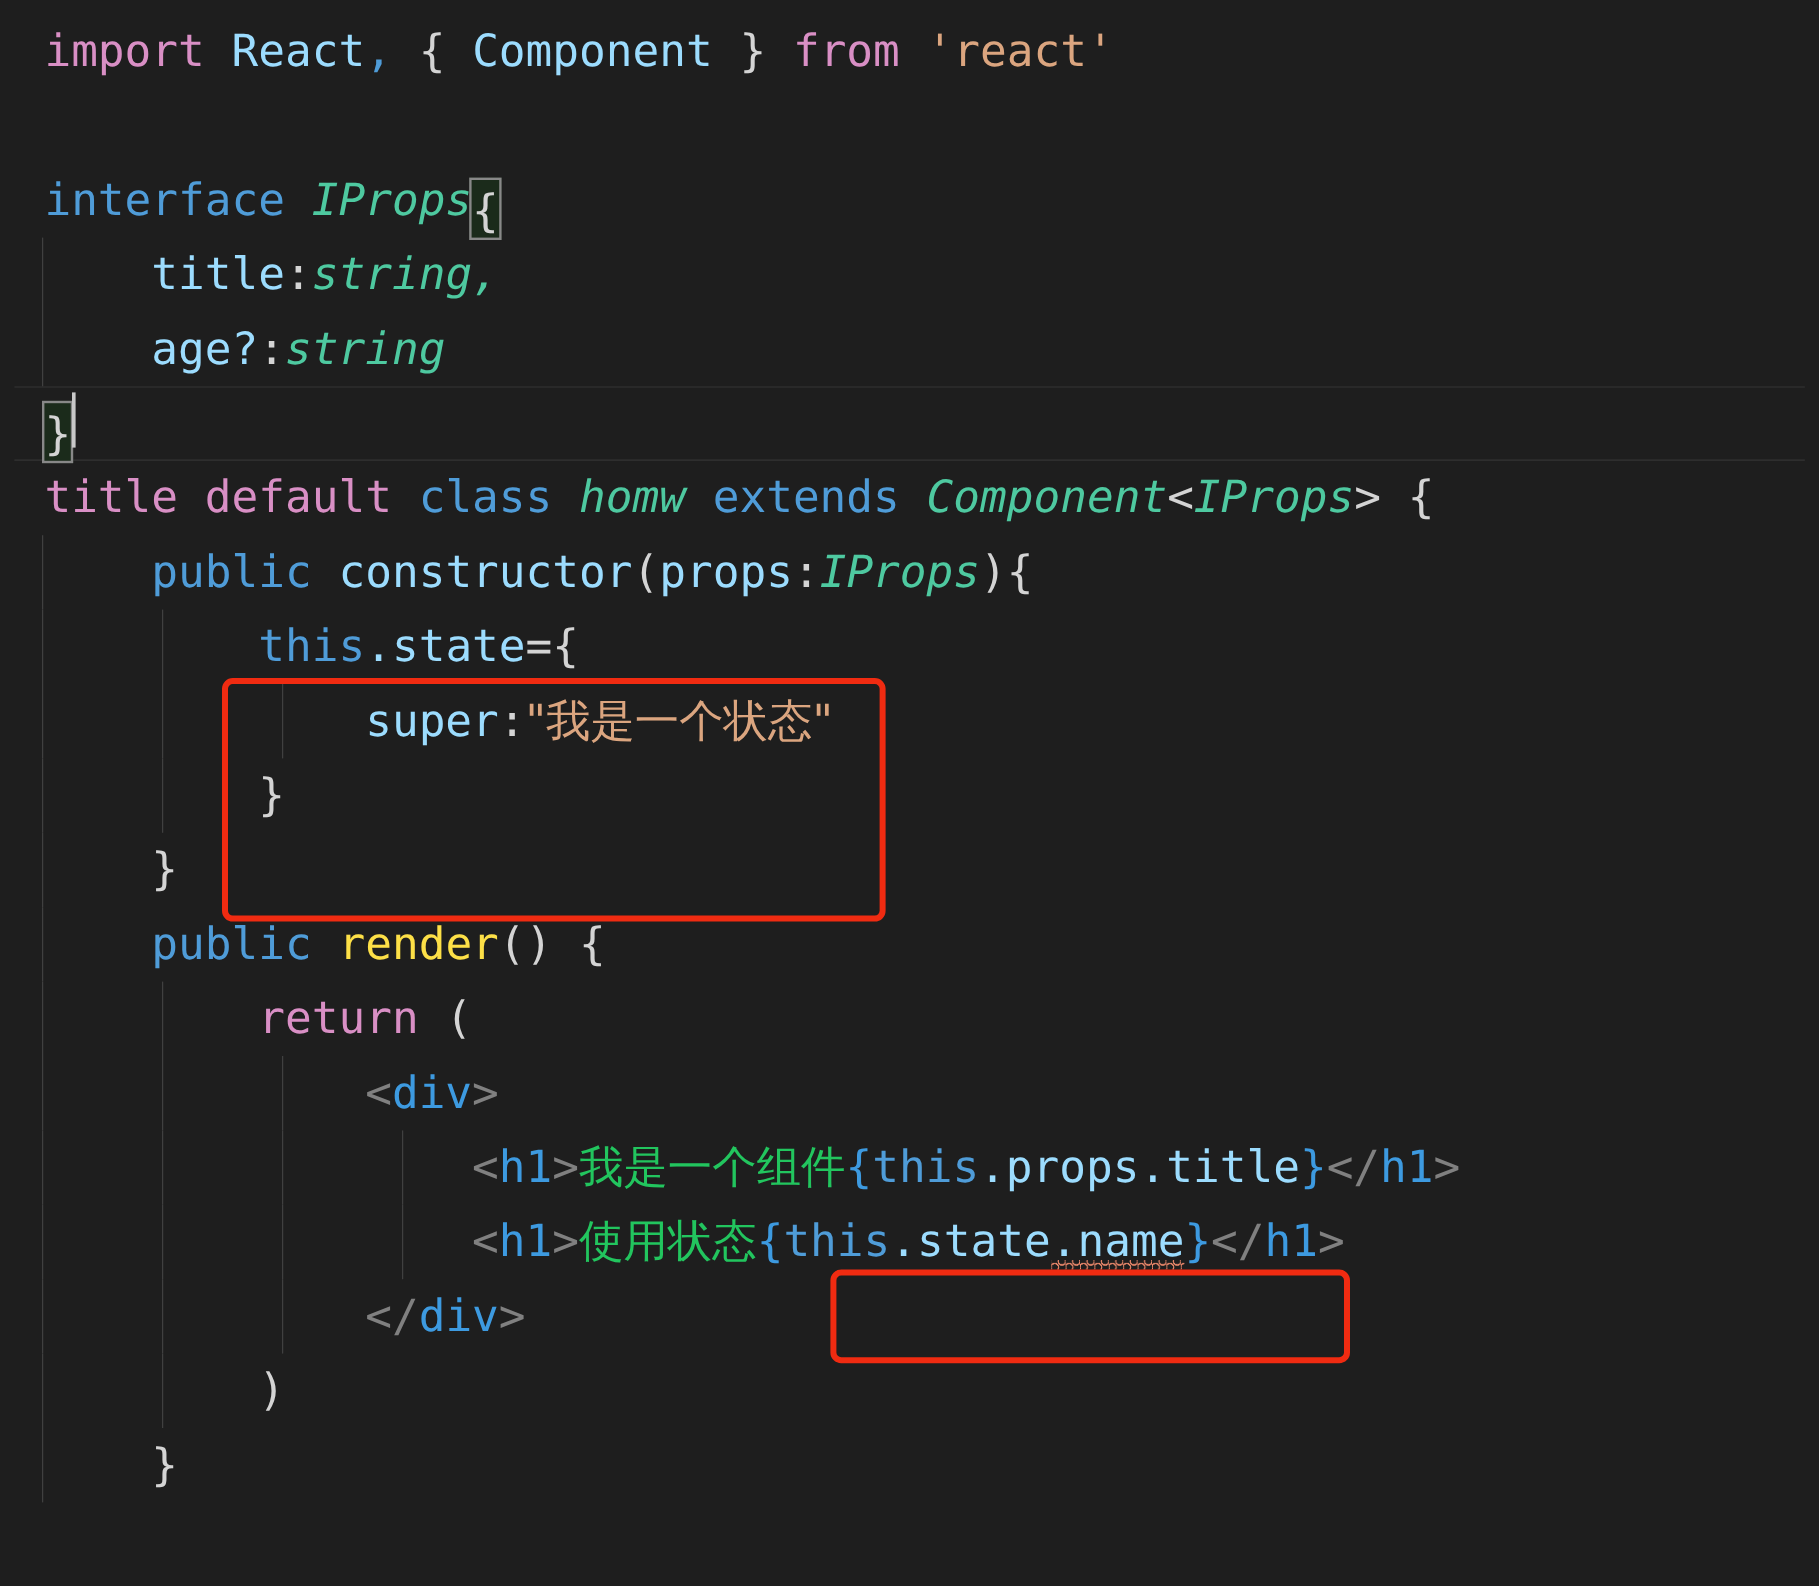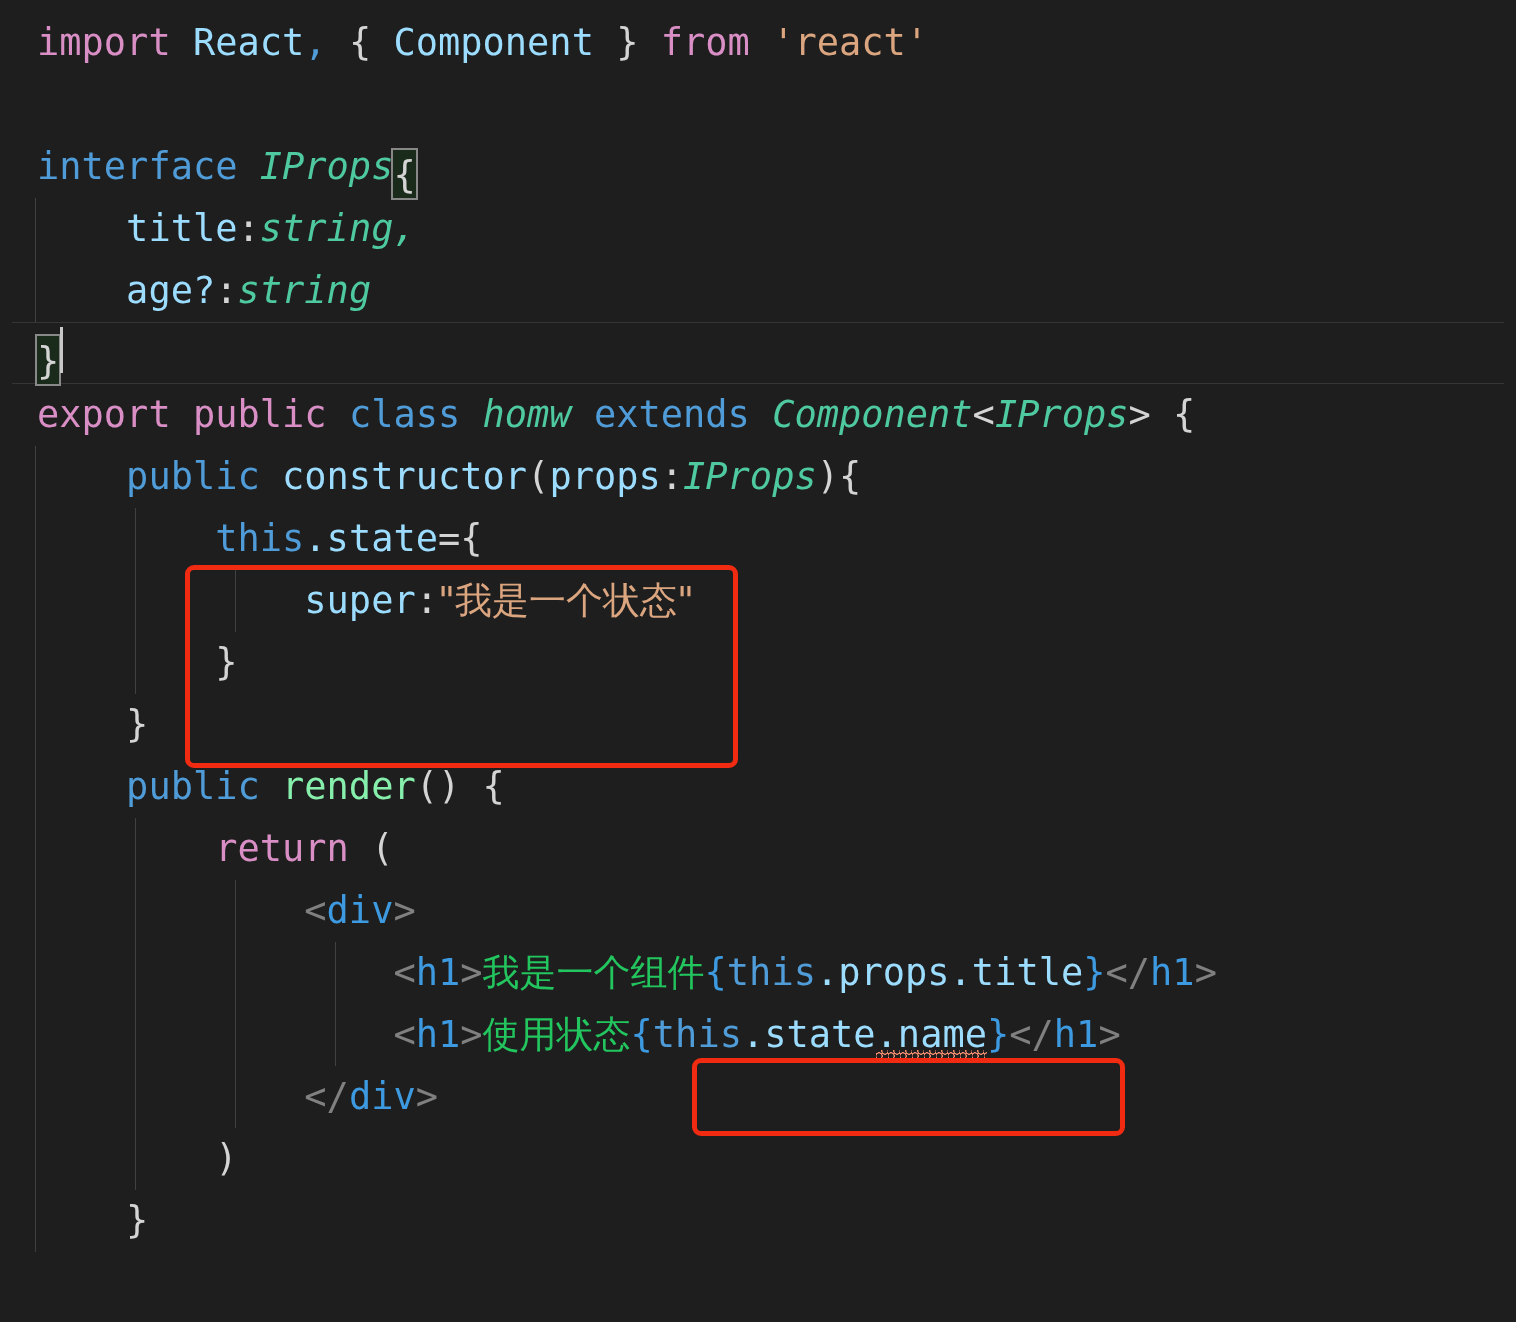--- a/index.html
+++ b/index.html
@@ -22,21 +22,21 @@
     color:#d4d4d4;
   }
   .line.cur{
     box-shadow: inset 0 1px 0 0 #353535, inset 0 -1px 0 0 #353535;
   }
   
   .kw      {color:#d98fc5;}            
   .ctrl    {color:#4f9cd8;}            
   .type    {color:#4ec9a0;font-style:italic;}            
   .ident   {color:#9cdcfe;}            
-  .fn      {color:#86efac;}            
+  .fn      {color:#fde047;}            
   .str     {color:#dba57f;}            
   .punc    {color:#d4d4d4;}            
   .tagb    {color:#808080;}            
   .tagn    {color:#3d9ae0;}            
   .jsxb    {color:#3d9ae0;}            
   .this    {color:#4f9cd8;}            
   .txt     {color:#22c55e;text-align:center;}            
   .cn      {font-family:"DejaVu Sans","Liberation Sans",sans-serif;}
 
   
@@ -91,21 +91,21 @@
   <div class="line"><span></span></div>
 
   <div class="line"><span class="ctrl">interface </span><span class="type">IProps</span><span class="brk">{</span></div>
 
   <div class="line"><span class="guide" style="left:23px"></span><span class="punc">    </span><span class="ident">title</span><span class="punc">:</span><span class="type">string</span><span class="type">,</span></div>
 
   <div class="line"><span class="guide" style="left:23px"></span><span class="punc">    </span><span class="ident">age?</span><span class="punc">:</span><span class="type">string</span></div>
 
   <div class="line cur"><span class="brk">}</span><span class="caret"></span></div>
 
-  <div class="line"><span class="kw">export public </span><span class="ctrl">class </span><span class="type">homw</span><span class="ctrl"> extends </span><span class="type">Component</span><span class="punc">&lt;</span><span class="type">IProps</span><span class="punc">&gt; {</span></div>
+  <div class="line"><span class="kw">title default </span><span class="ctrl">class </span><span class="type">homw</span><span class="ctrl"> extends </span><span class="type">Component</span><span class="punc">&lt;</span><span class="type">IProps</span><span class="punc">&gt; {</span></div>
 
   <div class="line"><span class="guide" style="left:23px"></span><span class="punc">    </span><span class="ctrl">public </span><span class="ident">constructor</span><span class="punc">(</span><span class="ident">props</span><span class="punc">:</span><span class="type">IProps</span><span class="punc">){</span></div>
 
 
   <div class="line"><span class="guide" style="left:23px"></span><span class="guide" style="left:123px"></span><span class="punc">        </span><span class="this">this</span><span class="ident">.state</span><span class="punc">=</span><span class="punc">{</span></div>
 
   <div class="line"><span class="guide" style="left:23px"></span><span class="guide" style="left:123px"></span><span class="guide" style="left:223px"></span><span class="punc">            </span><span class="ident">super</span><span class="punc">:</span><span class="str cn">"我是一个状态"</span></div>
 
   <div class="line"><span class="guide" style="left:23px"></span><span class="guide" style="left:123px"></span><span class="punc">        </span><span class="punc">}</span></div>
 

